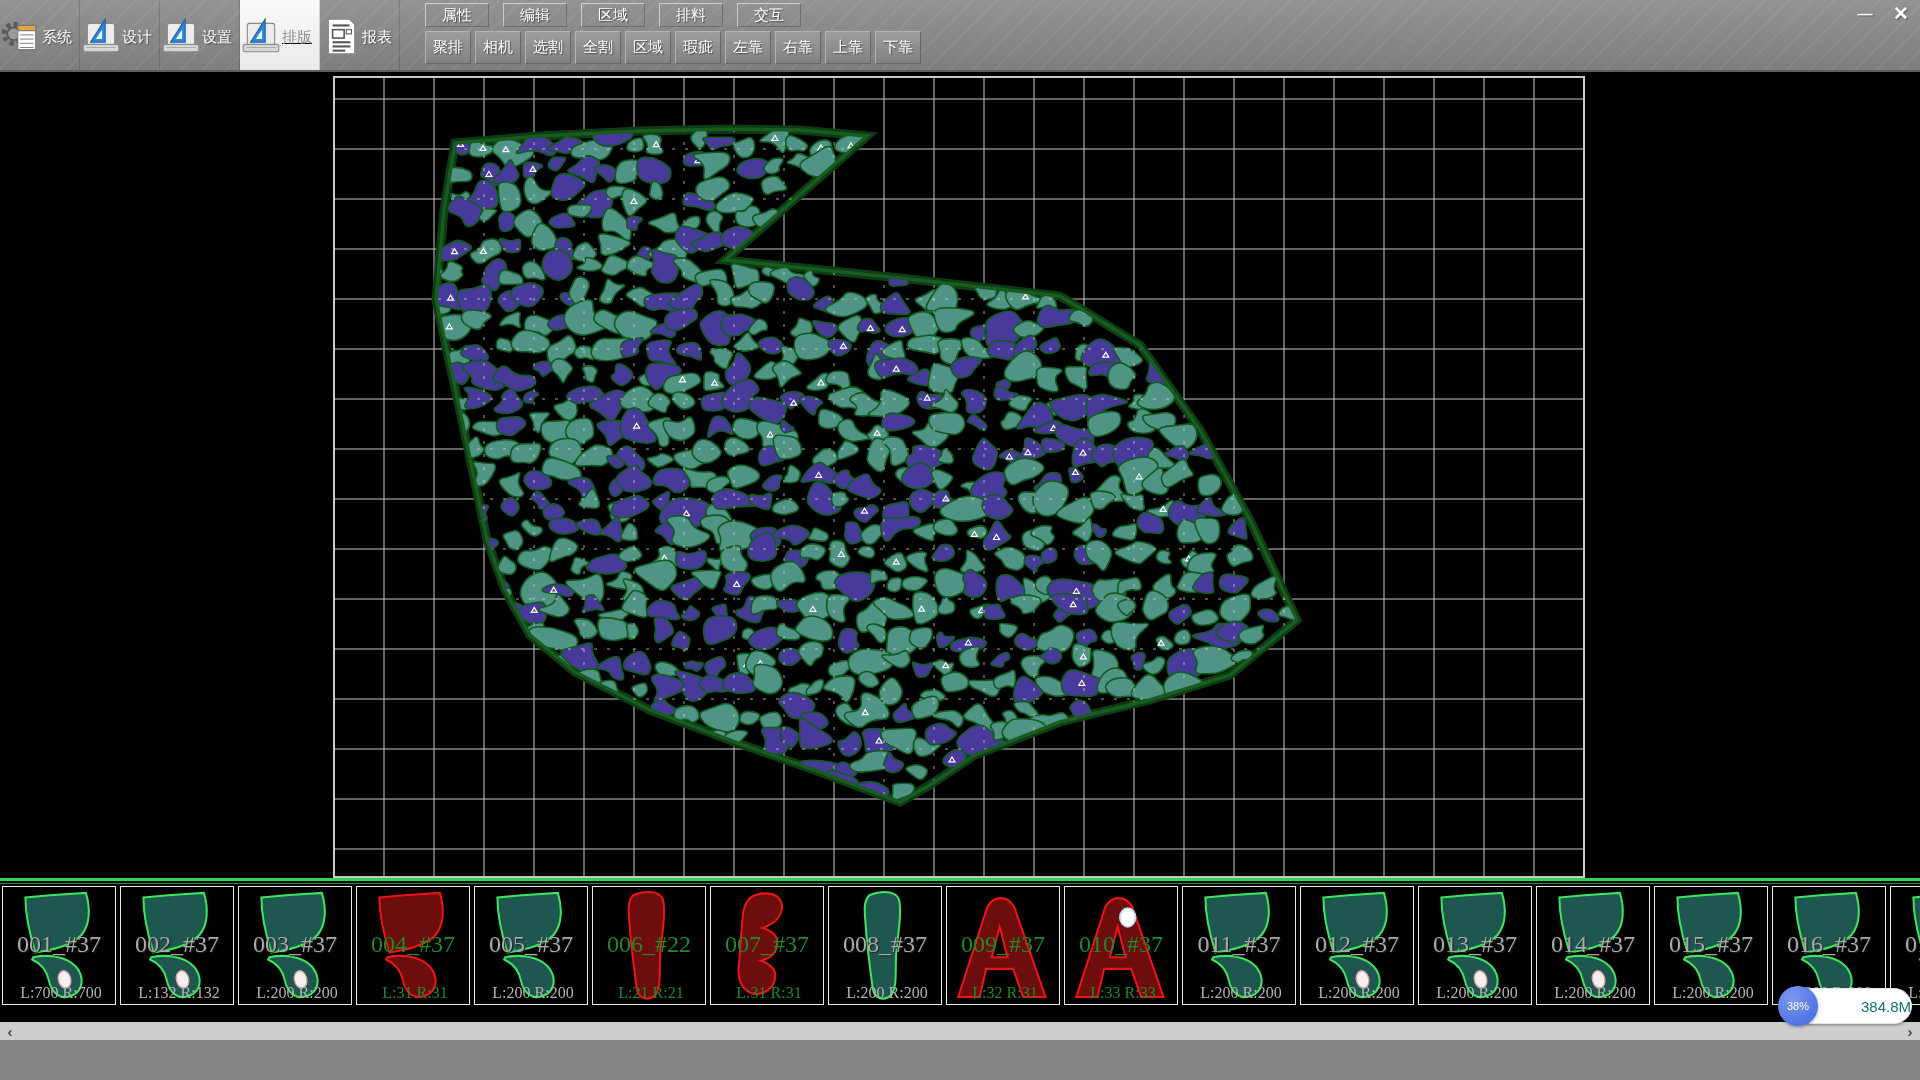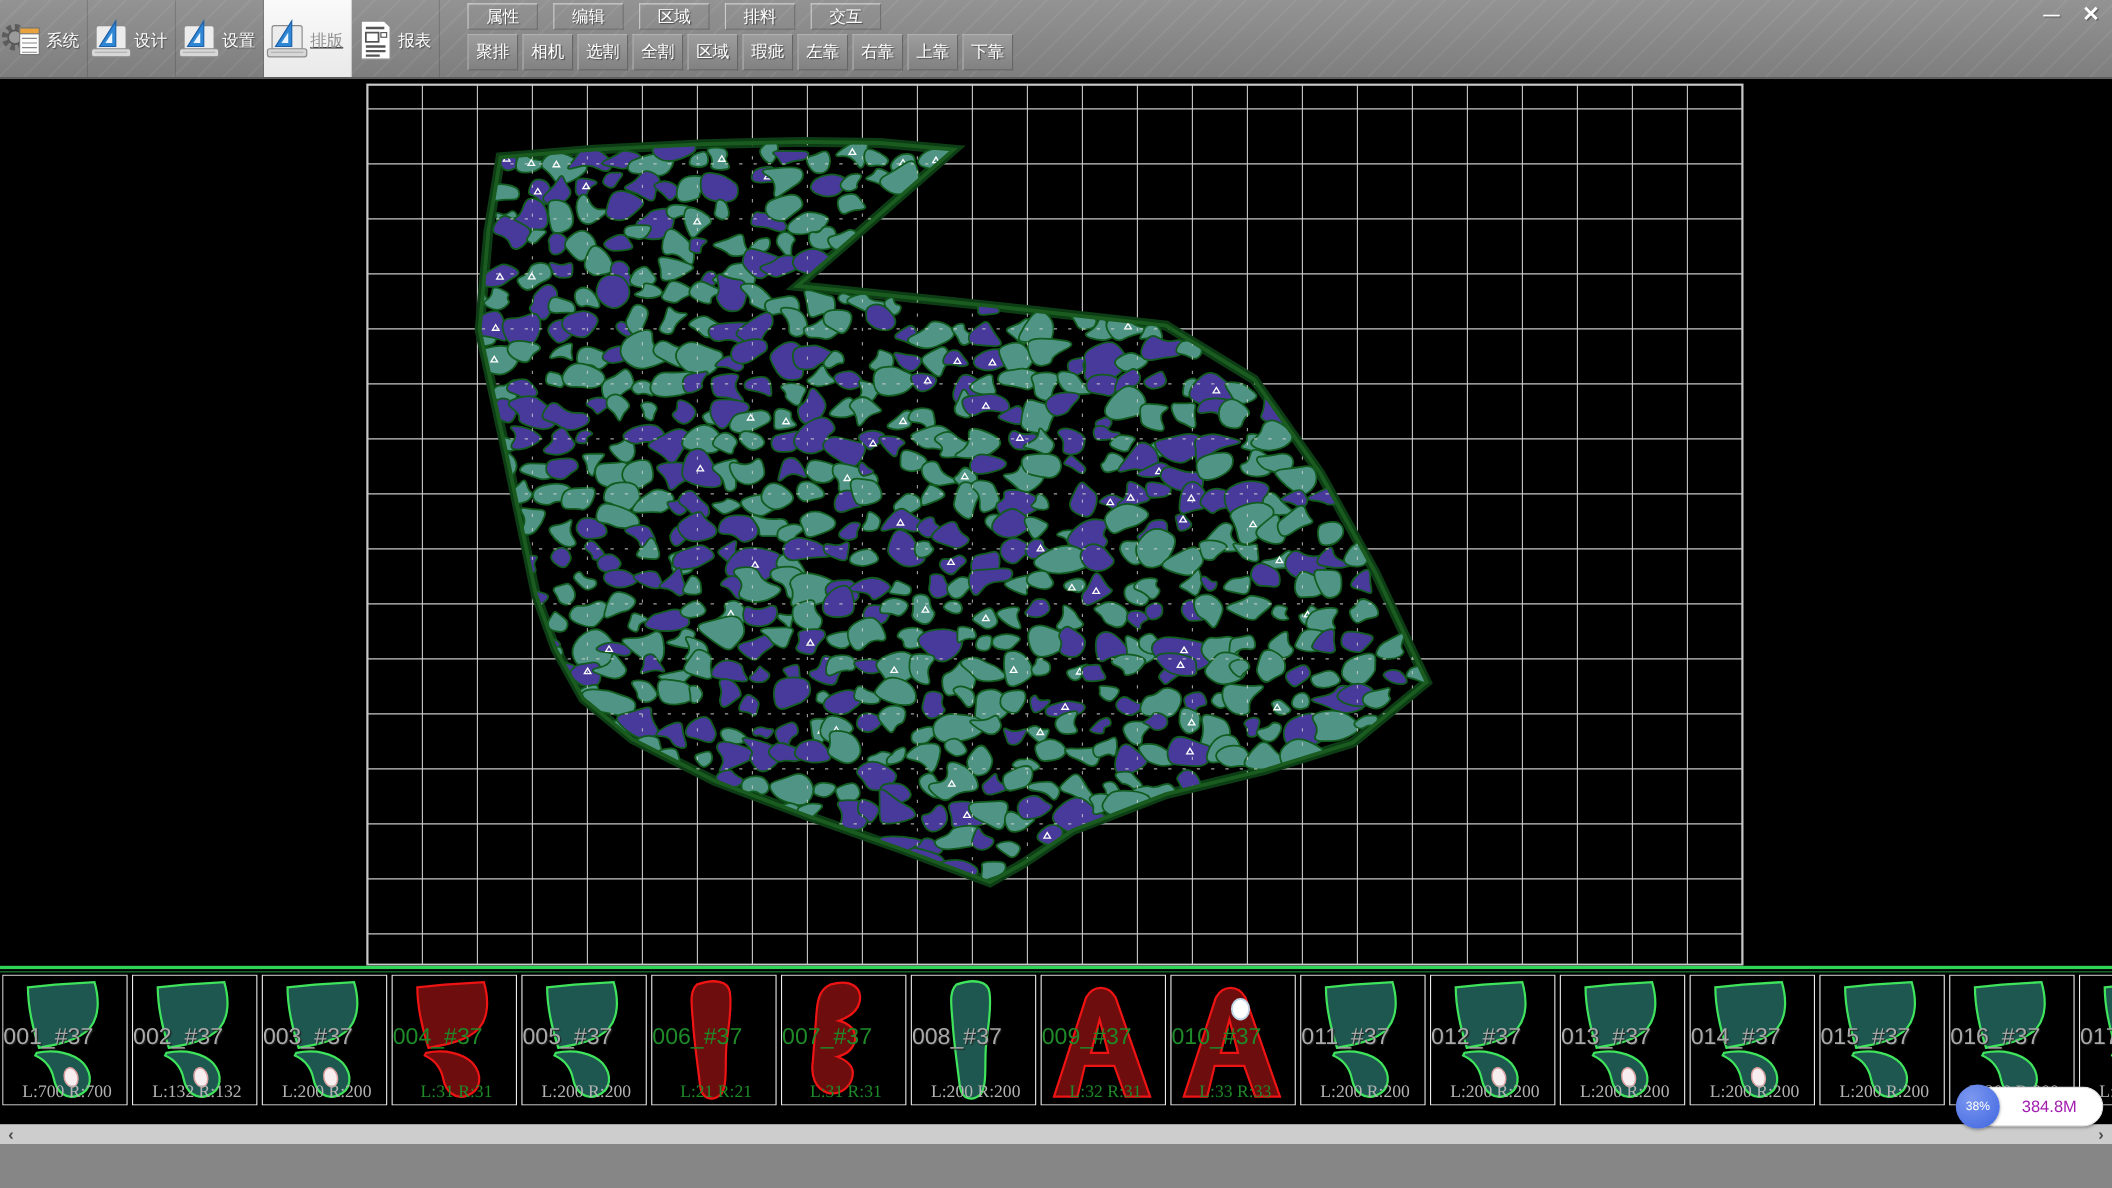--- a/index.html
+++ b/index.html
@@ -44,33 +44,33 @@
 
   
   #strip-sep { position:absolute; left:0; top:878px; width:1920px; height:6px; background:#000; }
   #strip-sep .g1 { position:absolute; left:0; top:0; width:100%; height:3px; background:#2fd558; }
   #strip-sep .g2 { position:absolute; left:0; top:5px; width:100%; height:1px; background:#1a8f3c; }
   #strip { position:absolute; left:2px; top:886px; width:1918px; height:119px; display:flex; gap:4px;
     overflow:hidden; background:#000; }
   .part-cell { position:relative; flex:0 0 114px; height:119px; border:1px solid #ececec;
     background:#000; cursor:pointer; }
   .part-cell svg { position:absolute; left:0; top:0; width:112px; height:117px; }
-  .part-name { position:absolute; left:0; right:0; top:44px; text-align:left;
-    font-family:Liberation Sans, sans-serif; font-size:21px; color:#a9a9a9;
+  .part-name { position:absolute; left:0; right:0; top:44px; text-align:center;
+    font-family:Liberation Serif, serif; font-size:24px; color:#a9a9a9;
     text-shadow:1px 1px 1px #222; white-space:nowrap; }
   .part-lr { position:absolute; left:4px; right:0; bottom:2px; text-align:center;
     font-family:"Liberation Serif", serif; font-size:16px; color:#b3b3b3; white-space:nowrap; }
   .part-cell.selected .part-name, .part-cell.selected .part-lr { color:#1e8a28; text-shadow:none; }
 
   
   #overlay-badge { position:absolute; left:1778px; top:986px; width:140px; height:40px; z-index:5; }
   #mem-pill { position:absolute; left:16px; top:2px; width:118px; height:36px; background:#fff;
     border-radius:18px; border:1px solid #e3e3e3; box-shadow:0 1px 3px rgba(0,0,0,.4);
-    display:flex; align-items:center; justify-content:center; padding-left:20px;
-    font-size:15px; color:#a21caf; }
+    display:flex; align-items:center; justify-content:flex-end; padding-left:20px;
+    font-size:15px; color:#0f766e; }
   #prog-circle { position:absolute; left:0; top:0; width:40px; height:40px; border-radius:50%;
     background:radial-gradient(circle at 35% 30%, #7b97ef, #3f66e0);
     display:flex; align-items:center; justify-content:center;
     color:#fff; font-size:11px; box-shadow:0 1px 3px rgba(0,0,0,.4); }
 
   
   #hscroll { position:absolute; left:0; top:1022px; width:1920px; height:18px; background:#cdcdcd; }
   #hscroll .arr { position:absolute; top:0; width:20px; height:18px; color:#4a4a4a; font-size:15px;
     font-weight:bold; display:flex; align-items:center; justify-content:center; cursor:pointer; }
   #hscroll .arr.right { right:0; }
@@ -1051,21 +1051,21 @@
           <path d="M20,9 L42,7 L74,5 C78,18 78,32 70,41 C60,51 42,54 29,56 C24,41 20,24 20,9 Z" fill="#1d5750" stroke="#3fe45c" stroke-width="1.8" fill-rule="evenodd"></path>
           <path d="M27,60 C42,57 57,60 65,68 C73,77 72,89 61,93 C51,97 43,90 41,80 C39,71 33,65 26,62 Z" fill="#1d5750" stroke="#3fe45c" stroke-width="1.8" fill-rule="evenodd"></path>
         </svg>
         <div class="part-name">005_#37</div>
         <div class="part-lr">L:200 R:200</div>
       </div>
       <div class="part-cell selected">
         <svg viewBox="0 0 100 100" preserveAspectRatio="none">
           <path d="M36,7 C50,2 62,4 63,13 C65,28 61,42 60,56 C59,72 61,84 56,92 C49,98 41,96 39,87 C37,70 34,52 33,36 C32,22 30,13 36,7 Z" fill="#6d0d0d" stroke="#ee1414" stroke-width="1.8" fill-rule="evenodd"></path>
         </svg>
-        <div class="part-name">006_#37</div>
+        <div class="part-name">006_#22</div>
         <div class="part-lr">L:21 R:21</div>
       </div>
       <div class="part-cell selected">
         <svg viewBox="0 0 100 100" preserveAspectRatio="none">
           <path d="M39,7 C57,2 65,10 63,20 C61,29 52,33 46,35 C54,37 61,42 59,51 C57,59 49,62 45,63 C53,66 59,71 57,79 C55,88 45,93 37,91 C27,88 23,78 25,66 L28,28 C29,16 32,10 39,7 Z" fill="#6d0d0d" stroke="#ee1414" stroke-width="1.8" fill-rule="evenodd"></path>
         </svg>
         <div class="part-name">007_#37</div>
         <div class="part-lr">L:31 R:31</div>
       </div>
       <div class="part-cell">

